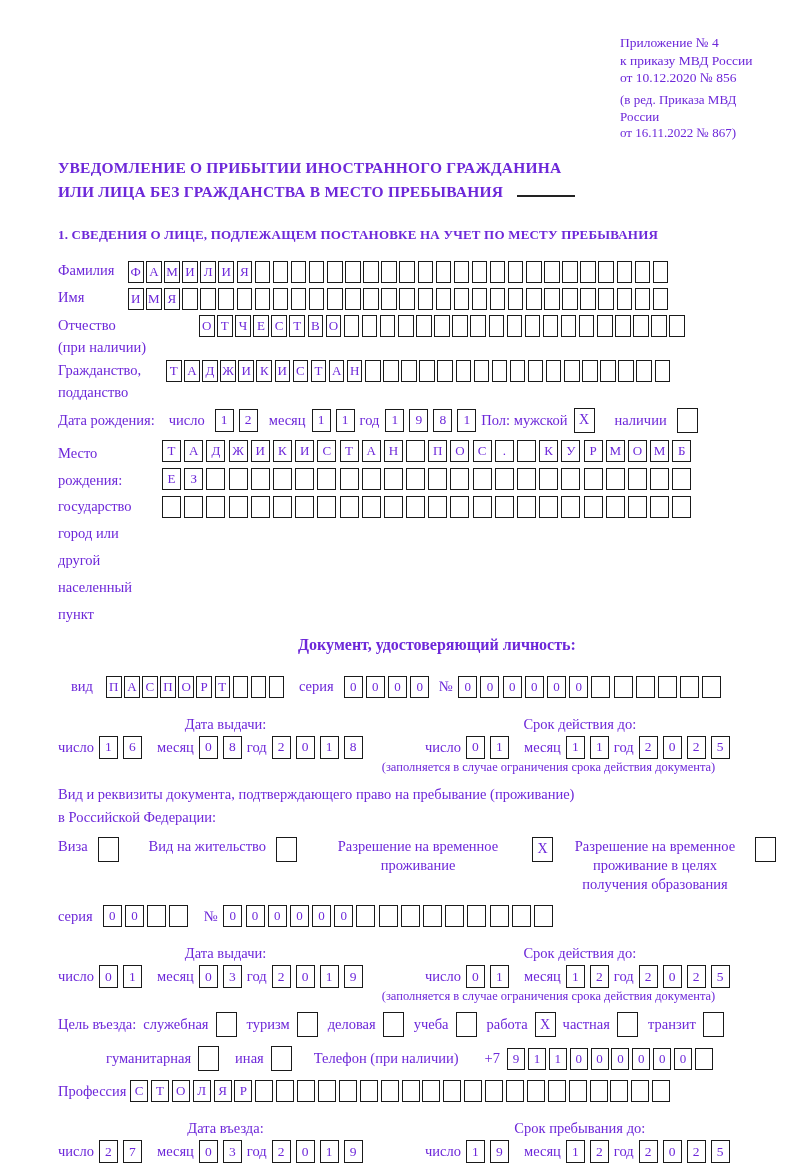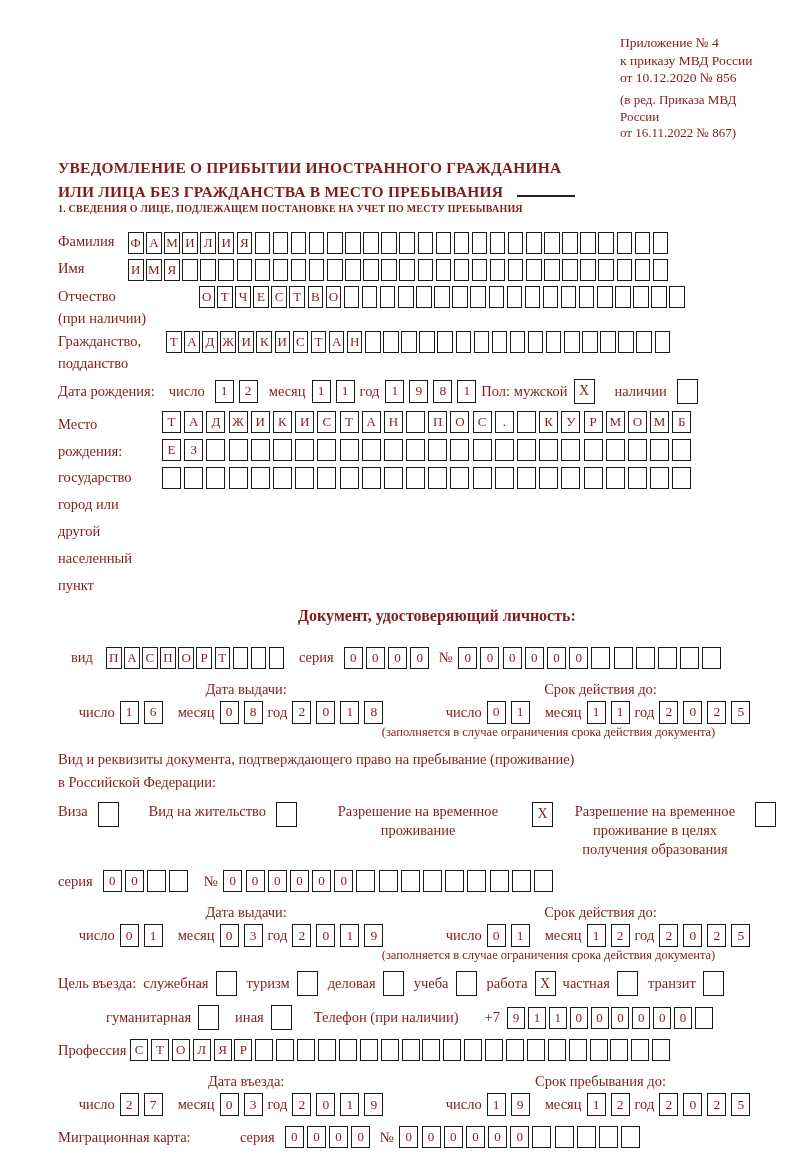--- a/index.html
+++ b/index.html
@@ -1,48 +1,48 @@
 <!DOCTYPE html>
 <html><head>
 <meta charset="utf-8">
 <style>
   * { box-sizing: border-box; }
   html,body { margin:0; padding:0; background:#888; }
   .page {
-    width:800px; height:1163px; margin:0 auto; background:#ffffff; color:#7f1d1d;
+    width:800px; height:1163px; margin:0 auto; background:#ffffff; color:#6d28d9;
     font-family:"Liberation Serif", serif; padding:34px 24px 14px 58px;
     position:relative; overflow:hidden;
   }
   .annex { margin-left:562px; font-size:13.5px; line-height:1.3; }
   .annex-note { margin-left:562px; font-size:13px; line-height:1.3; margin-top:5px; }
   .forma { text-align:right; padding-right:18px; font-weight:bold; font-size:15px; margin-top:14px; letter-spacing:.5px; }
   .title { text-align:left; font-weight:bold; font-size:15.5px; line-height:1.5; margin-top:14px; letter-spacing:.2px; }
   .blank-line { display:inline-block; width:58px; height:14px; border-bottom:2px solid #222; margin-left:14px; }
-  .sec-heading { font-weight:bold; font-size:10px; margin-bottom:18px; letter-spacing:.2px; }
+  .sec-heading { font-weight:bold; font-size:13px; margin-top:24px; margin-bottom:18px; letter-spacing:.2px; }
 
   .row { display:flex; align-items:flex-start; margin-bottom:5px; }
   .lbl { font-size:14.5px; line-height:1.3; flex-shrink:0; }
   .lbl-block { font-size:14.5px; line-height:1.5; flex-shrink:0; }
 
   .cells { display:flex; flex-wrap:nowrap; align-items:flex-start; }
   .cell {
     width:15.5px; height:22px; border:1.5px solid #1a1a1a; margin-right:2.6px;
     display:flex; align-items:center; justify-content:center;
     font-size:13px; flex-shrink:0; background:#fff;
   }
   .w25 .cell { width:19px;   margin-right:3.2px; }
   .w24 .cell { width:18px;   margin-right:2.9px; }
   .dc  .cell { width:19px; height:23px; margin-right:5px; font-size:13.5px; }
 
   .cbox {
     width:21px; height:25px; border:1.5px solid #1a1a1a; display:inline-flex;
     align-items:center; justify-content:center; font-size:14px; flex-shrink:0; background:#fff;
   }
 
-  .dates { display:flex; margin-top:12px;justify-content:center; }
+  .dates { display:flex; margin-top:18px; }
   .dgroup { text-align:center; }
   .dgroup.left { width:335px; }
   .dgroup.right { margin-left:32px; }
   .dcap { font-size:14.5px; margin-bottom:3px; }
   .dfields { display:flex; align-items:center; }
   .dfields .lbl { margin-right:5px; }
   .dfields .ml { margin-left:10px; }
   .note { font-size:12.5px; width:455px; margin:1px 0 8px auto; text-align:center; }
 
   .mr6 { margin-right:6px; } .mr10 { margin-right:10px; } .mr14 { margin-right:14px; }

